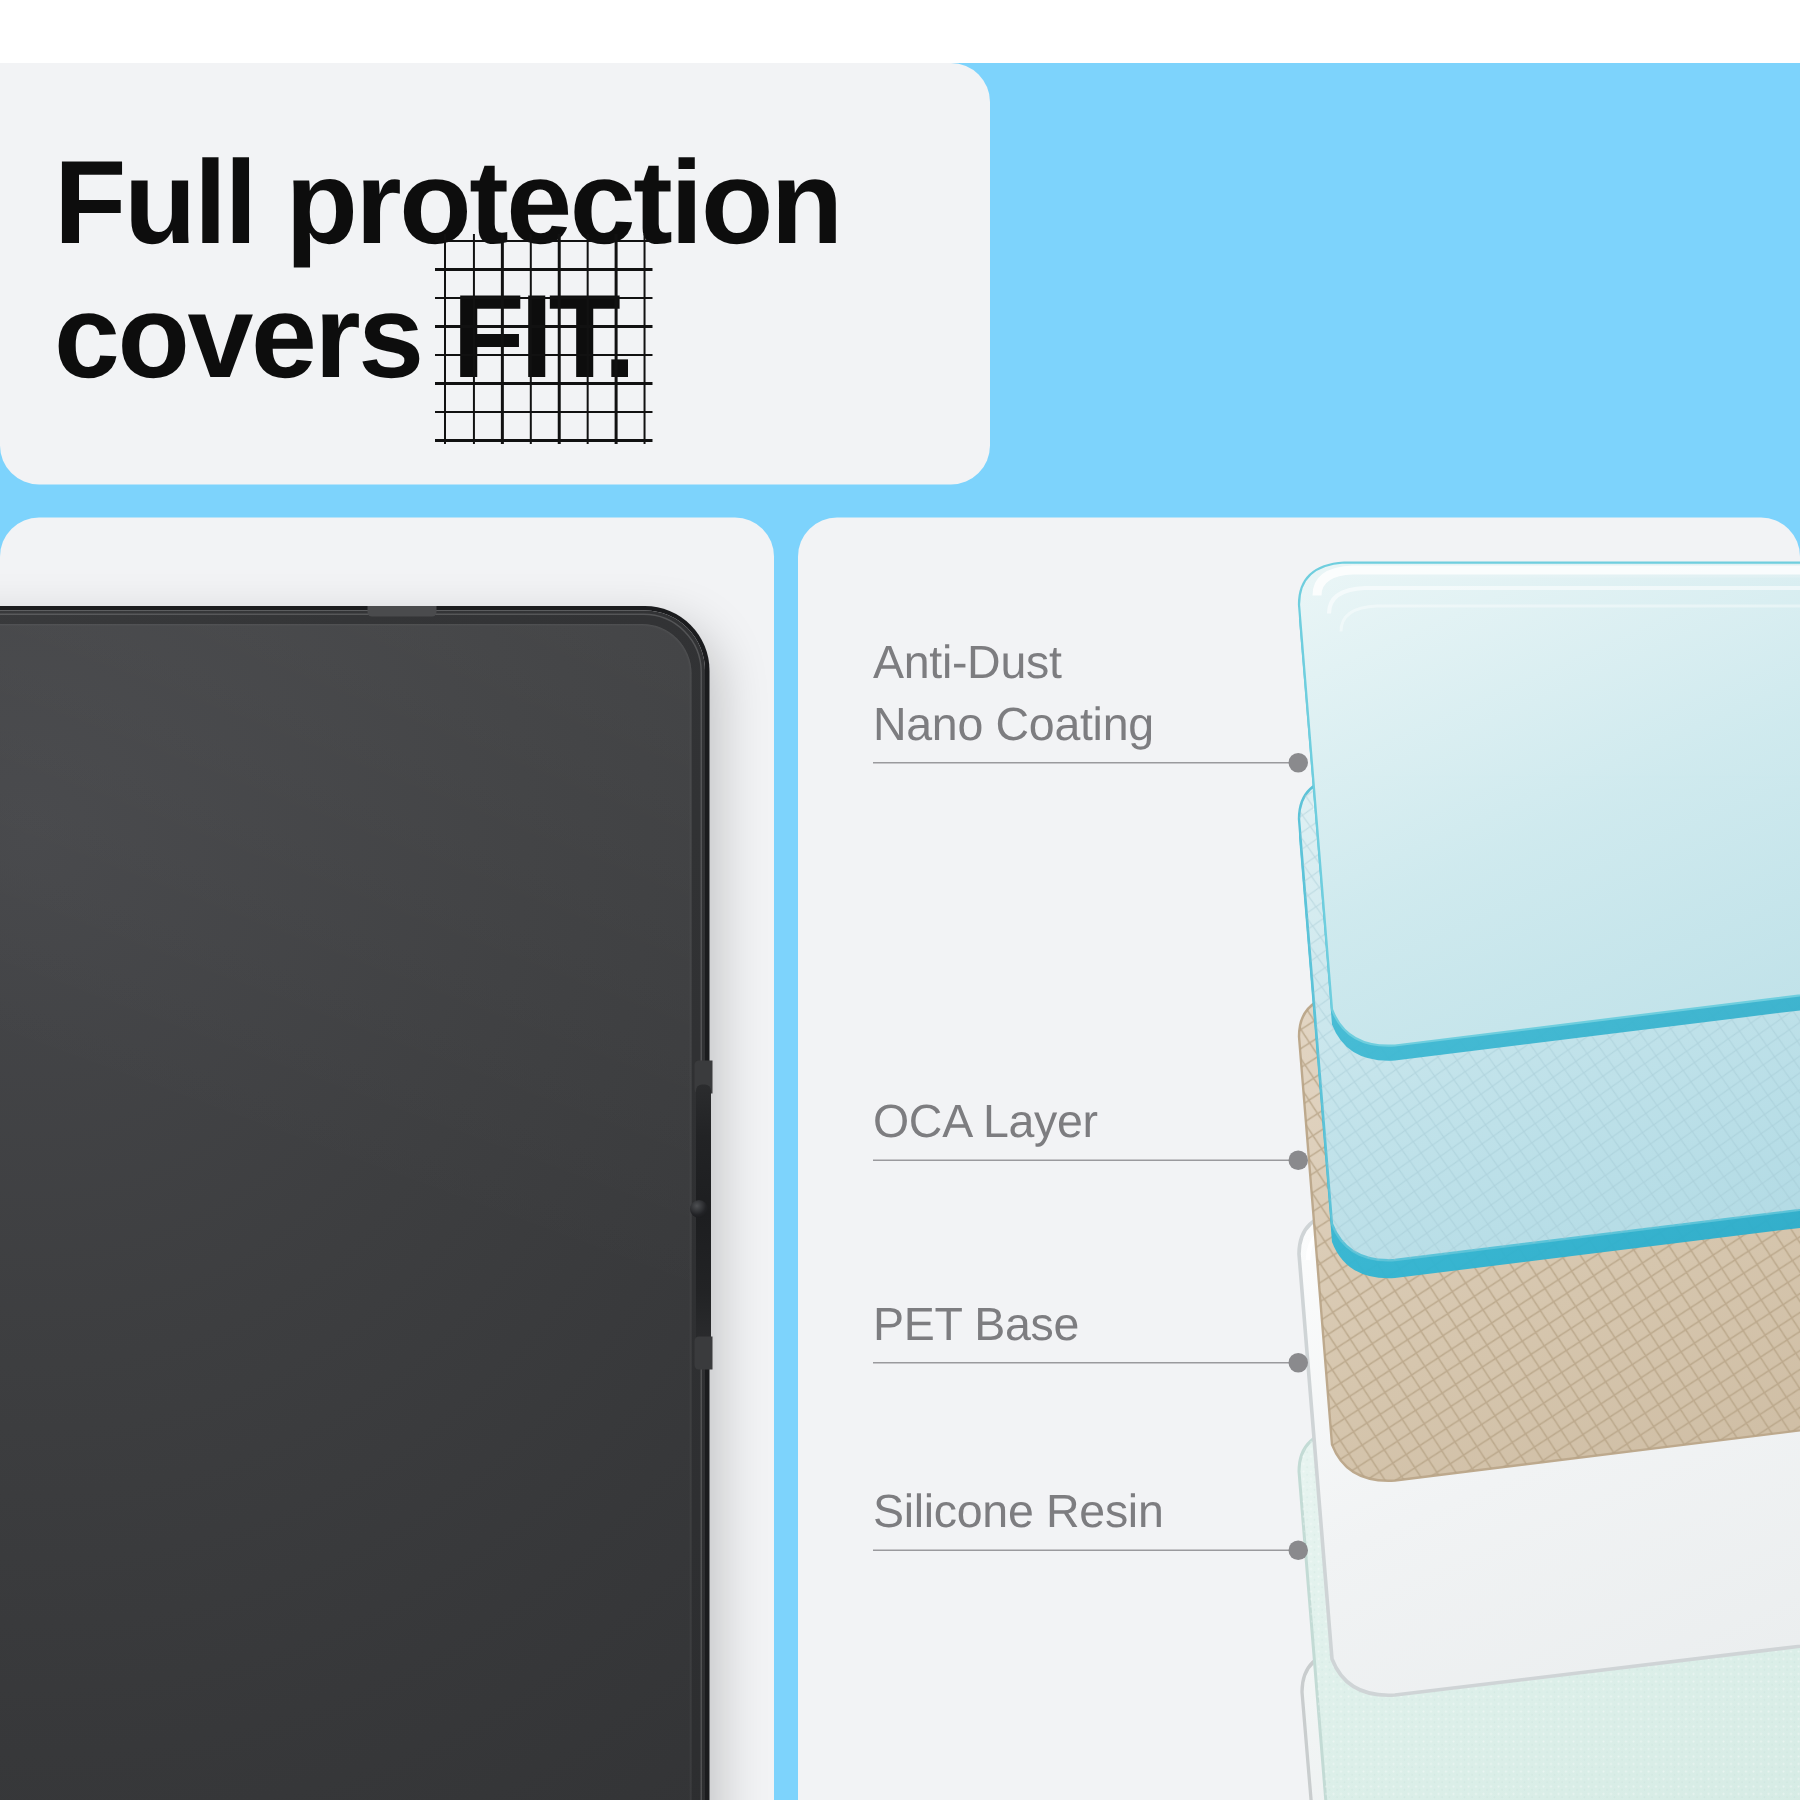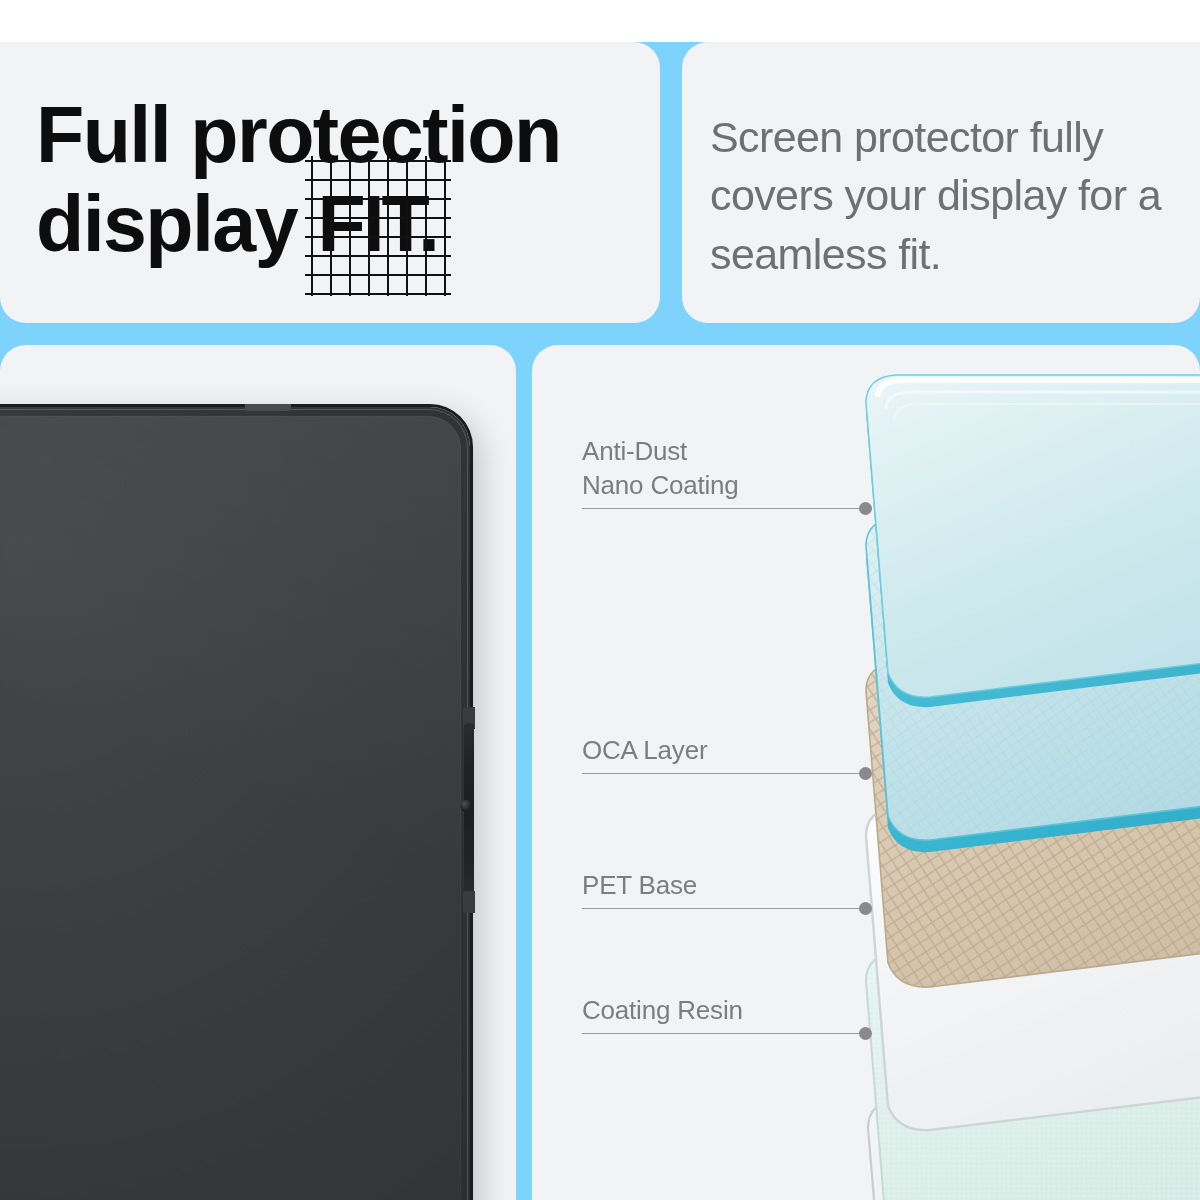--- a/index.html
+++ b/index.html
@@ -179,21 +179,21 @@
     pointer-events: none;
   }
   .layer-sheet svg { display: block; overflow: visible; }
 
   .label-group { position: absolute; }
   .label-text {
     position: absolute;
     left: 0;
     bottom: 12px;
     width: 270px;
-    font-size: 26px;
+    font-size: 31px;
     line-height: 1.3;
     color: #7d7d80;
     letter-spacing: -0.2px;
     white-space: pre-line;
   }
   .label-line {
     position: absolute;
     left: 0;
     bottom: 6px;
     height: 1.5px;
@@ -209,27 +209,24 @@
   }
 </style>
 </head>
 <body>
 
 <div class="stage">
 
   <div class="panel" id="panel-headline">
     <div class="headline">
       <span class="headline-line">Full protection</span>
-      <span class="headline-line"><span>display </span><span class="fit-word"><span class="fit-text">FIT.</span><span class="fit-grid"></span></span></span>
+      <span class="headline-line"><span>covers </span><span class="fit-word"><span class="fit-text">FIT.</span><span class="fit-grid"></span></span></span>
     </div>
   </div>
 
-  <div class="panel" id="panel-subtext">
-    <div class="subtext">Screen protector fully covers your display for a seamless fit.</div>
-  </div>
 
   <div class="panel" id="panel-device">
     <div class="device-wrap">
       <div class="device-body">
         <div class="device-screen"></div>
         <div class="device-edge-hl"></div>
       </div>
       <div class="device-top-notch"></div>
       <div class="device-side-notch-top"></div>
       <div class="device-side-strip"></div>
@@ -381,21 +378,21 @@
         <div class="label-dot" style="left:277px;"></div>
       </div>
 
       <div class="label-group" style="left:50px; top:365px; width:340px; height:70px;">
         <div class="label-text">OCA Layer</div>
         <div class="label-line" style="width:283px;"></div>
         <div class="label-dot" style="left:277px;"></div>
       </div>
 
       <div class="label-group" style="left:50px; top:625px; width:340px; height:70px;">
-        <div class="label-text">Coating Resin</div>
+        <div class="label-text">Silicone Resin</div>
         <div class="label-line" style="width:283px;"></div>
         <div class="label-dot" style="left:277px;"></div>
       </div>
 
 
     </div>
   </div>
 
 </div>
 

